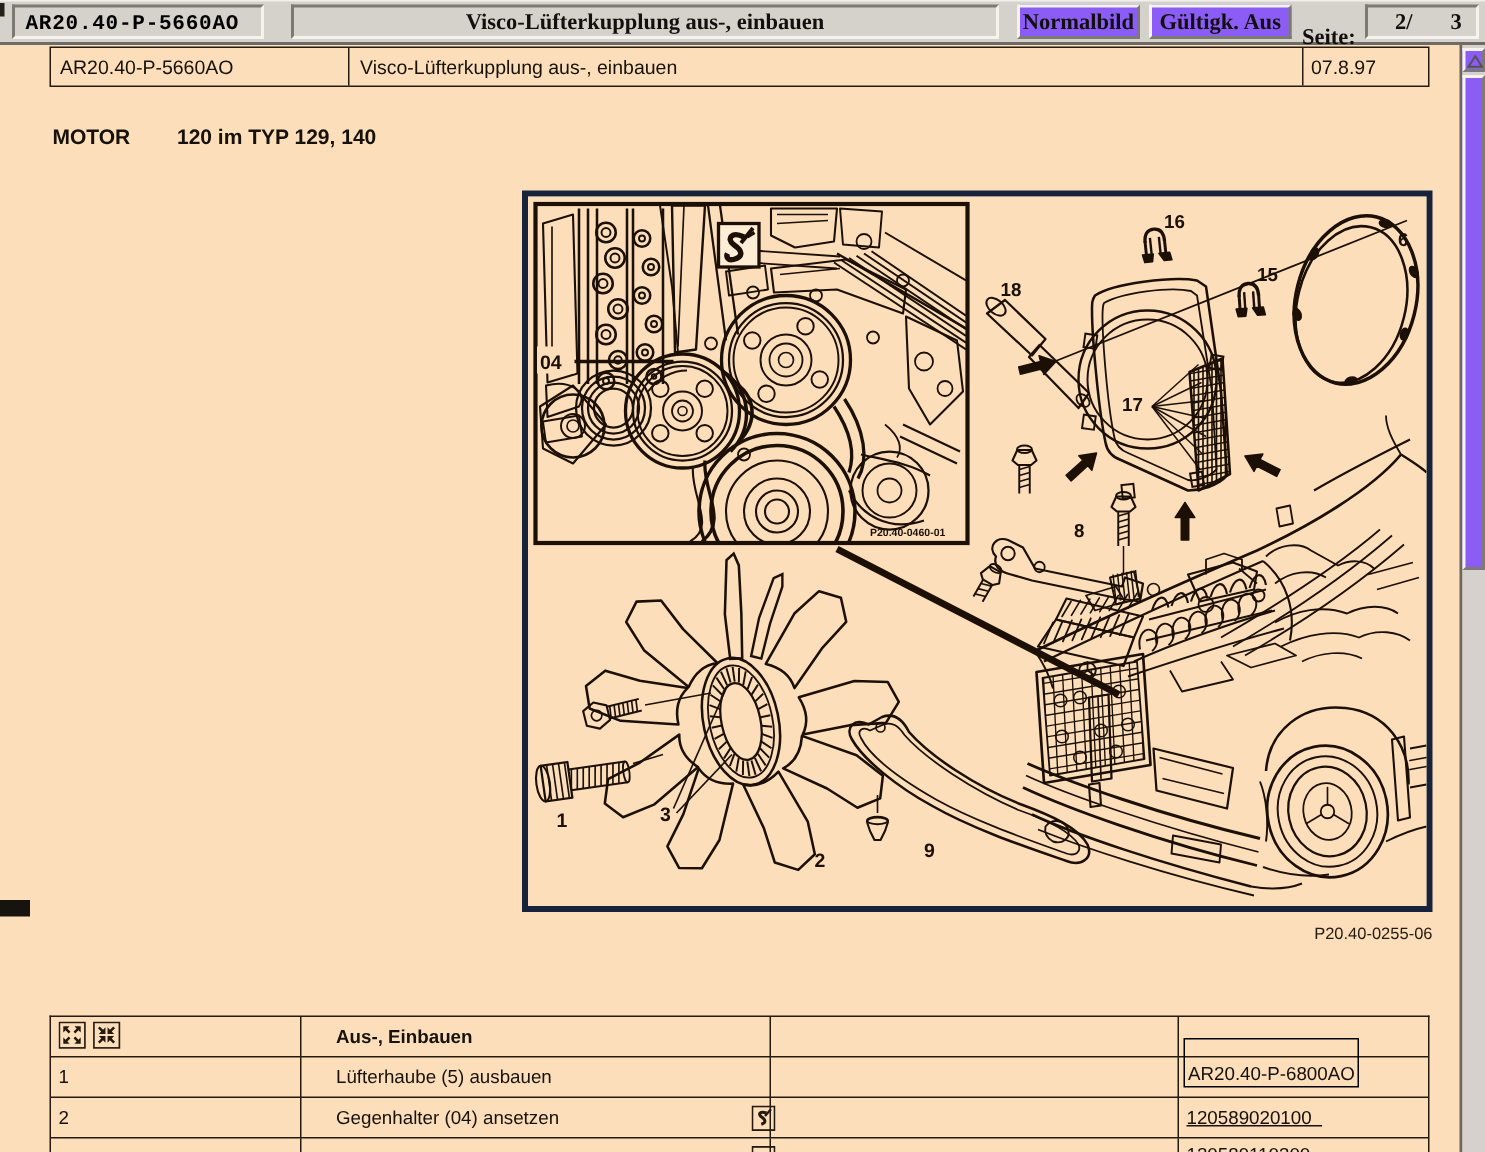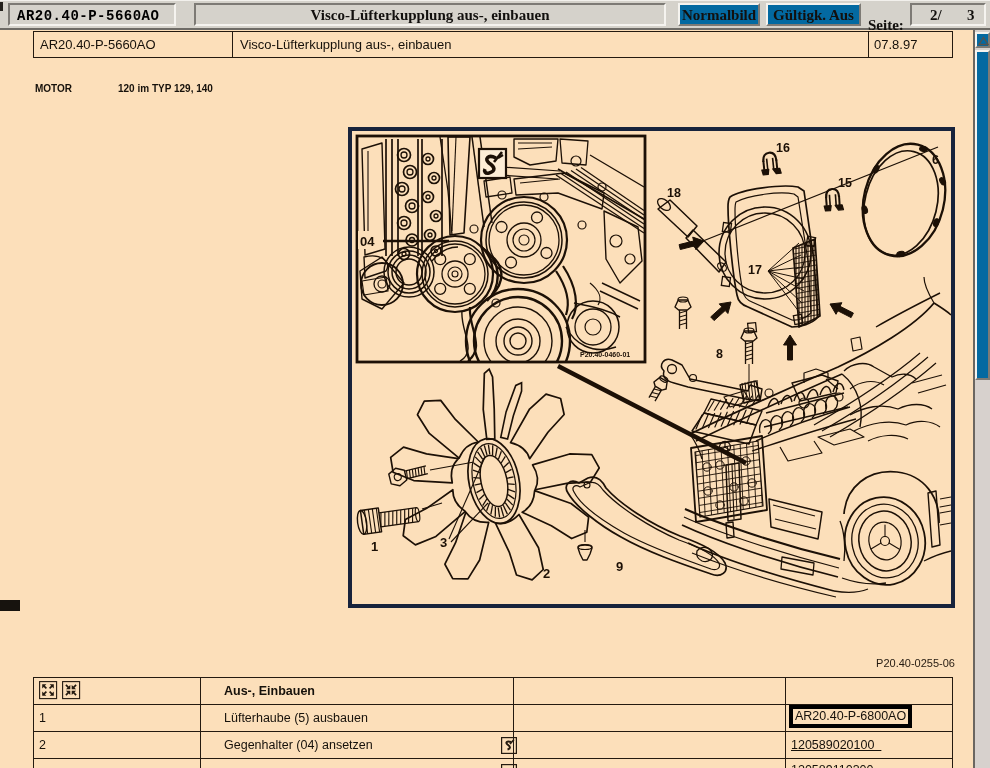--- a/index.html
+++ b/index.html
@@ -2,54 +2,54 @@
 <html><head>
 <meta charset="utf-8">
 <style>
 * { margin:0; padding:0; box-sizing:border-box; }
 html,body { width:990px; height:768px; overflow:hidden; }
 body { position:relative; background:#fcdfba; font-family:"Liberation Sans", sans-serif; }
 .abs { position:absolute; }
 
 #toolbar { left:0; top:0; width:990px; height:30px; background:#d5d2cb; border-top:1px solid #f2f0ec; border-bottom:2px solid #6e6b66; }
 .sunken { background:#d5d2cb; border-top:2px solid #7d7a75; border-left:2px solid #7d7a75; border-bottom:2px solid #f5f3ef; border-right:2px solid #f5f3ef; }
-.raised { background:#0369a1; border-top:2px solid #f5f3ef; border-left:2px solid #f5f3ef; border-bottom:2px solid #7d7a75; border-right:2px solid #7d7a75; }
+.raised { background:#8b5cf6; border-top:2px solid #f5f3ef; border-left:2px solid #f5f3ef; border-bottom:2px solid #7d7a75; border-right:2px solid #7d7a75; }
 .tbtxt { font-family:"Liberation Serif", serif; font-weight:bold; font-size:15px; color:#12100e; }
 #arfield { left:8px; top:3px; width:168px; height:23px; }
 #arfield span { font-family:"Liberation Mono", monospace; font-weight:bold; font-size:14px; position:absolute; left:7px; top:3px; letter-spacing:0.5px;}
 #titlefield { left:194px; top:3px; width:472px; height:23px; text-align:center; }
 #titlefield span { position:absolute; left:0; right:0; top:2px; }
 #btn1 { left:678px; top:3px; width:82px; height:23px; text-align:center;}
 #btn2 { left:766px; top:3px; width:95px; height:23px; text-align:center;}
 .btnlbl { position:absolute; left:0; right:0; top:2px; }
 #seitelbl { left:868px; top:6px;margin-top:11px; }
 #pagefield { left:910px; top:3px; width:76px; height:23px; }
 #pagefield span { position:absolute; top:2px; }
 
 #htable { left:33px; top:31px; width:920px; height:27px; border:1px solid #241a10; }
 #htable .cell { position:absolute; top:0; height:25px; border-right:1px solid #241a10; font-size:13px; color:#16110b; }
 #htable .cell span { position:absolute; top:5px; white-space:nowrap; }
 
-#motor { left:35px; top:83px; font-size:10px; font-weight:bold; color:#16110b; }
+#motor { left:35px; top:83px; font-size:14px; font-weight:bold; color:#16110b; }
 
 #frame { left:348px; top:127px; width:607px; height:481px; border:4px solid #17233c; }
 
-#cap { left:755px; top:617px; width:200px; text-align:right; font-size:11px; color:#241a10;margin-top:40px; }
+#cap { left:755px; top:617px; width:200px; text-align:right; font-size:11px; color:#241a10; }
 
 #pmark { left:0px; top:600px; width:20px; height:11px; background:#17130e; }
 
 #btable { left:33px; top:677px; width:920px; height:91px; border:1px solid #241a10; border-bottom:none; }
 #btable .row { position:absolute; left:0; width:918px; height:27px; border-bottom:1px solid #241a10; }
 #btable .c { position:absolute; top:0; height:27px; border-right:1px solid #241a10; }
 #btable .c1 { left:0; width:167px; }
 #btable .c2 { left:185px; width:295px; }
 #btable .c3 { left:462px; width:290px; }
 #btable .c4 { left:752px; width:166px; border-right:none; }
 #btable .t { position:absolute; top:6px; left:5px; font-size:12.5px; color:#16110b; white-space:nowrap; }
-.redbox { border:4px solid #000000; padding:0 2px 1px 2px; }
+.redbox { border:1px solid #000000; padding:16px 2px 1px 2px; }
 .lnk { text-decoration:underline;text-align:center; }
 
 #sbline { left:973px; top:30px; width:2px; height:738px; background:#6b6660; }
 #sbar { left:975px; top:30px; width:15px; height:738px; background:#d7d1cd; }
 #sbup { position:absolute; left:0px; top:2px; width:15px; height:16px; }
 #sbthumb { position:absolute; left:0px; top:20px; width:15px; height:330px; }
 </style>
 </head>
 <body>
 

